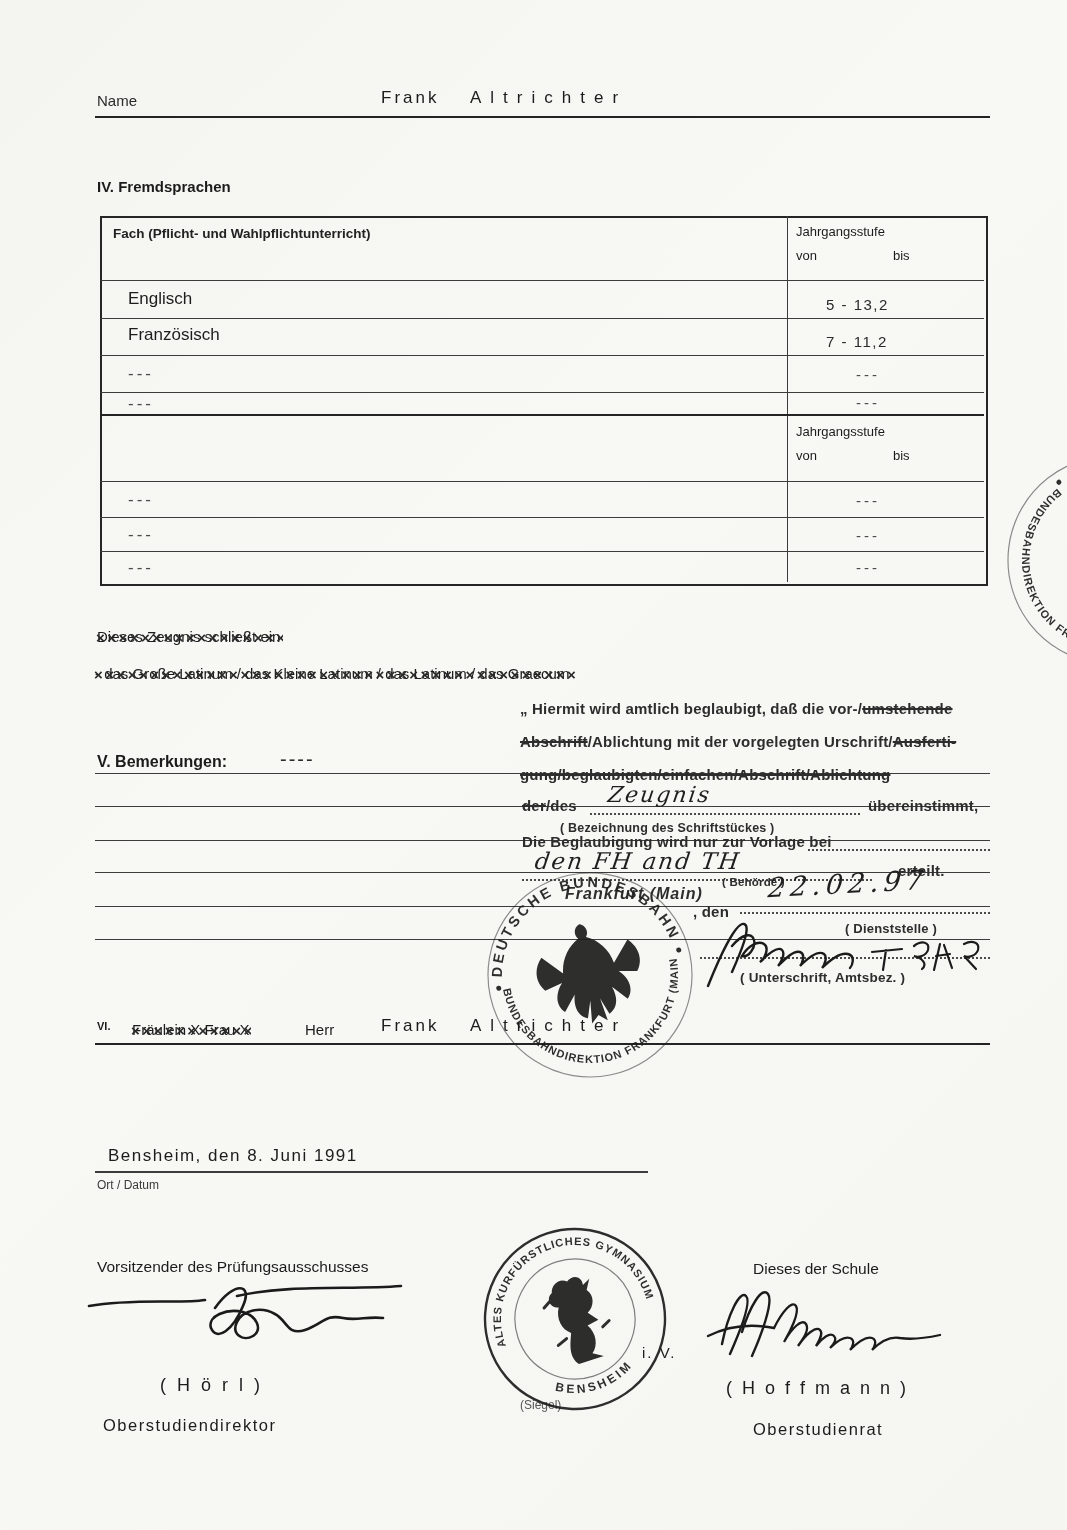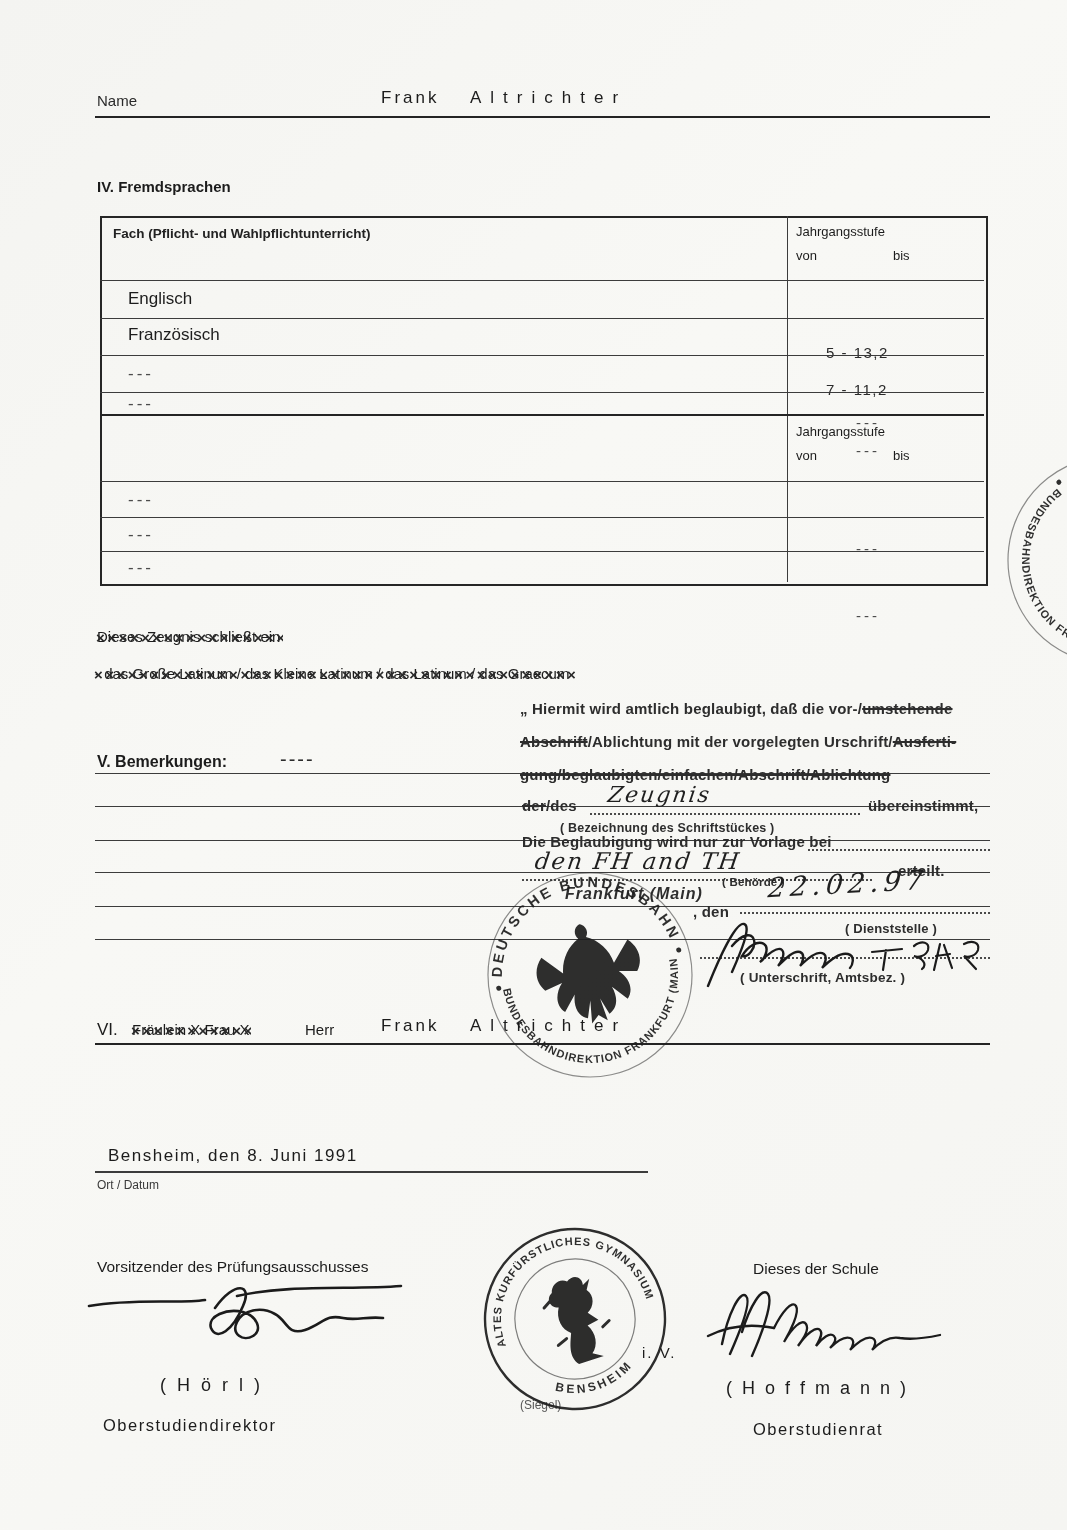--- a/index.html
+++ b/index.html
@@ -16,21 +16,21 @@
   .wide{letter-spacing:9px;font-size:17px;}
   .strike{text-decoration:line-through;text-decoration-thickness:2px;}
   .xed{position:relative;display:inline-block;}
   .xed::after{content:attr(data-x);position:absolute;left:-1px;top:1px;width:102%;overflow:hidden;
               white-space:nowrap;letter-spacing:2.5px;color:#2a2a2a;font-weight:700;}
   .hand{font-family:"DejaVu Serif",serif;font-style:italic;color:#1f1f1f;transform:skewX(-8deg);
         letter-spacing:2px;}
   .notary{font-size:15px;font-weight:600;color:#2d2d2d;letter-spacing:.2px;z-index:2;position:absolute;}
   .tbl-h{font-size:13.5px;font-weight:600;color:#222;}
   .fach{font-size:17px;color:#1d1d1d;}
-  .stufe{font-size:15px;letter-spacing:1.5px;color:#2a2a2a;margin-top:48px;}
+  .stufe{font-size:15px;letter-spacing:1.5px;color:#2a2a2a;}
   .dash{letter-spacing:3px;color:#4c4c4c;}
   .stamp{position:absolute;z-index:3;opacity:.92;}
   svg text{font-family:"Liberation Sans",sans-serif;}
 </style>
 </head>
 <body>
 
 <div id="page">
 
   <div class="abs lbl" style="left:97px;top:92px;">Name</div>
@@ -162,21 +162,21 @@
     </text>
     <text font-size="11" font-weight="700" fill="#1d1d1d" letter-spacing="1">
       <textPath href="#bb2Bot" startOffset="50%" text-anchor="middle">BUNDESBAHNDIREKTION FRANKFURT (MAIN)</textPath>
     </text>
     <circle cx="-94" cy="-6" r="2.5" fill="#1d1d1d"></circle>
     <g>
       <path d="M0,-52 C6,-50 8,-43 4,-38 C16,-32 24,-21 26,-7 L44,-27 C54,-17 55,-4 47,6 L29,2 C38,11 40,23 32,31 L19,16 C23,28 20,38 11,42 L5,25 L8,48 L0,41 L-8,48 L-5,25 L-11,42 C-20,38 -23,28 -19,16 L-32,31 C-40,23 -38,11 -29,2 L-47,6 C-55,-4 -54,-17 -44,-27 L-26,-7 C-24,-21 -16,-32 -4,-38 C-8,-43 -6,-50 0,-52 Z" fill="#1d1d1d"></path>
     </g>
   </svg>
 
-  <div class="abs" style="left:97px;top:1020px;font-size:17px;font-weight:400;z-index:2;">VI.</div>
+  <div class="abs" style="left:97px;top:1020px;font-size:11px;font-weight:700;z-index:2;">VI.</div>
   <div class="abs" style="left:132px;top:1021px;font-size:15px;z-index:2;">
     <span class="xed" data-x="×××××××××××">Fräulein X Frau X</span>
   </div>
   <div class="abs" style="left:305px;top:1021px;font-size:15px;z-index:2;">Herr</div>
   <div class="abs typed" style="left:381px;top:1016px;z-index:2;">Frank</div>
   <div class="abs wide" style="left:470px;top:1016px;z-index:2;">Altrichter</div>
   <div class="rule2" style="left:95px;top:1043px;width:895px;"></div>
 
 
   <div class="abs" style="left:108px;top:1146px;font-size:17px;letter-spacing:1.5px;">Bensheim, den 8. Juni 1991</div>

